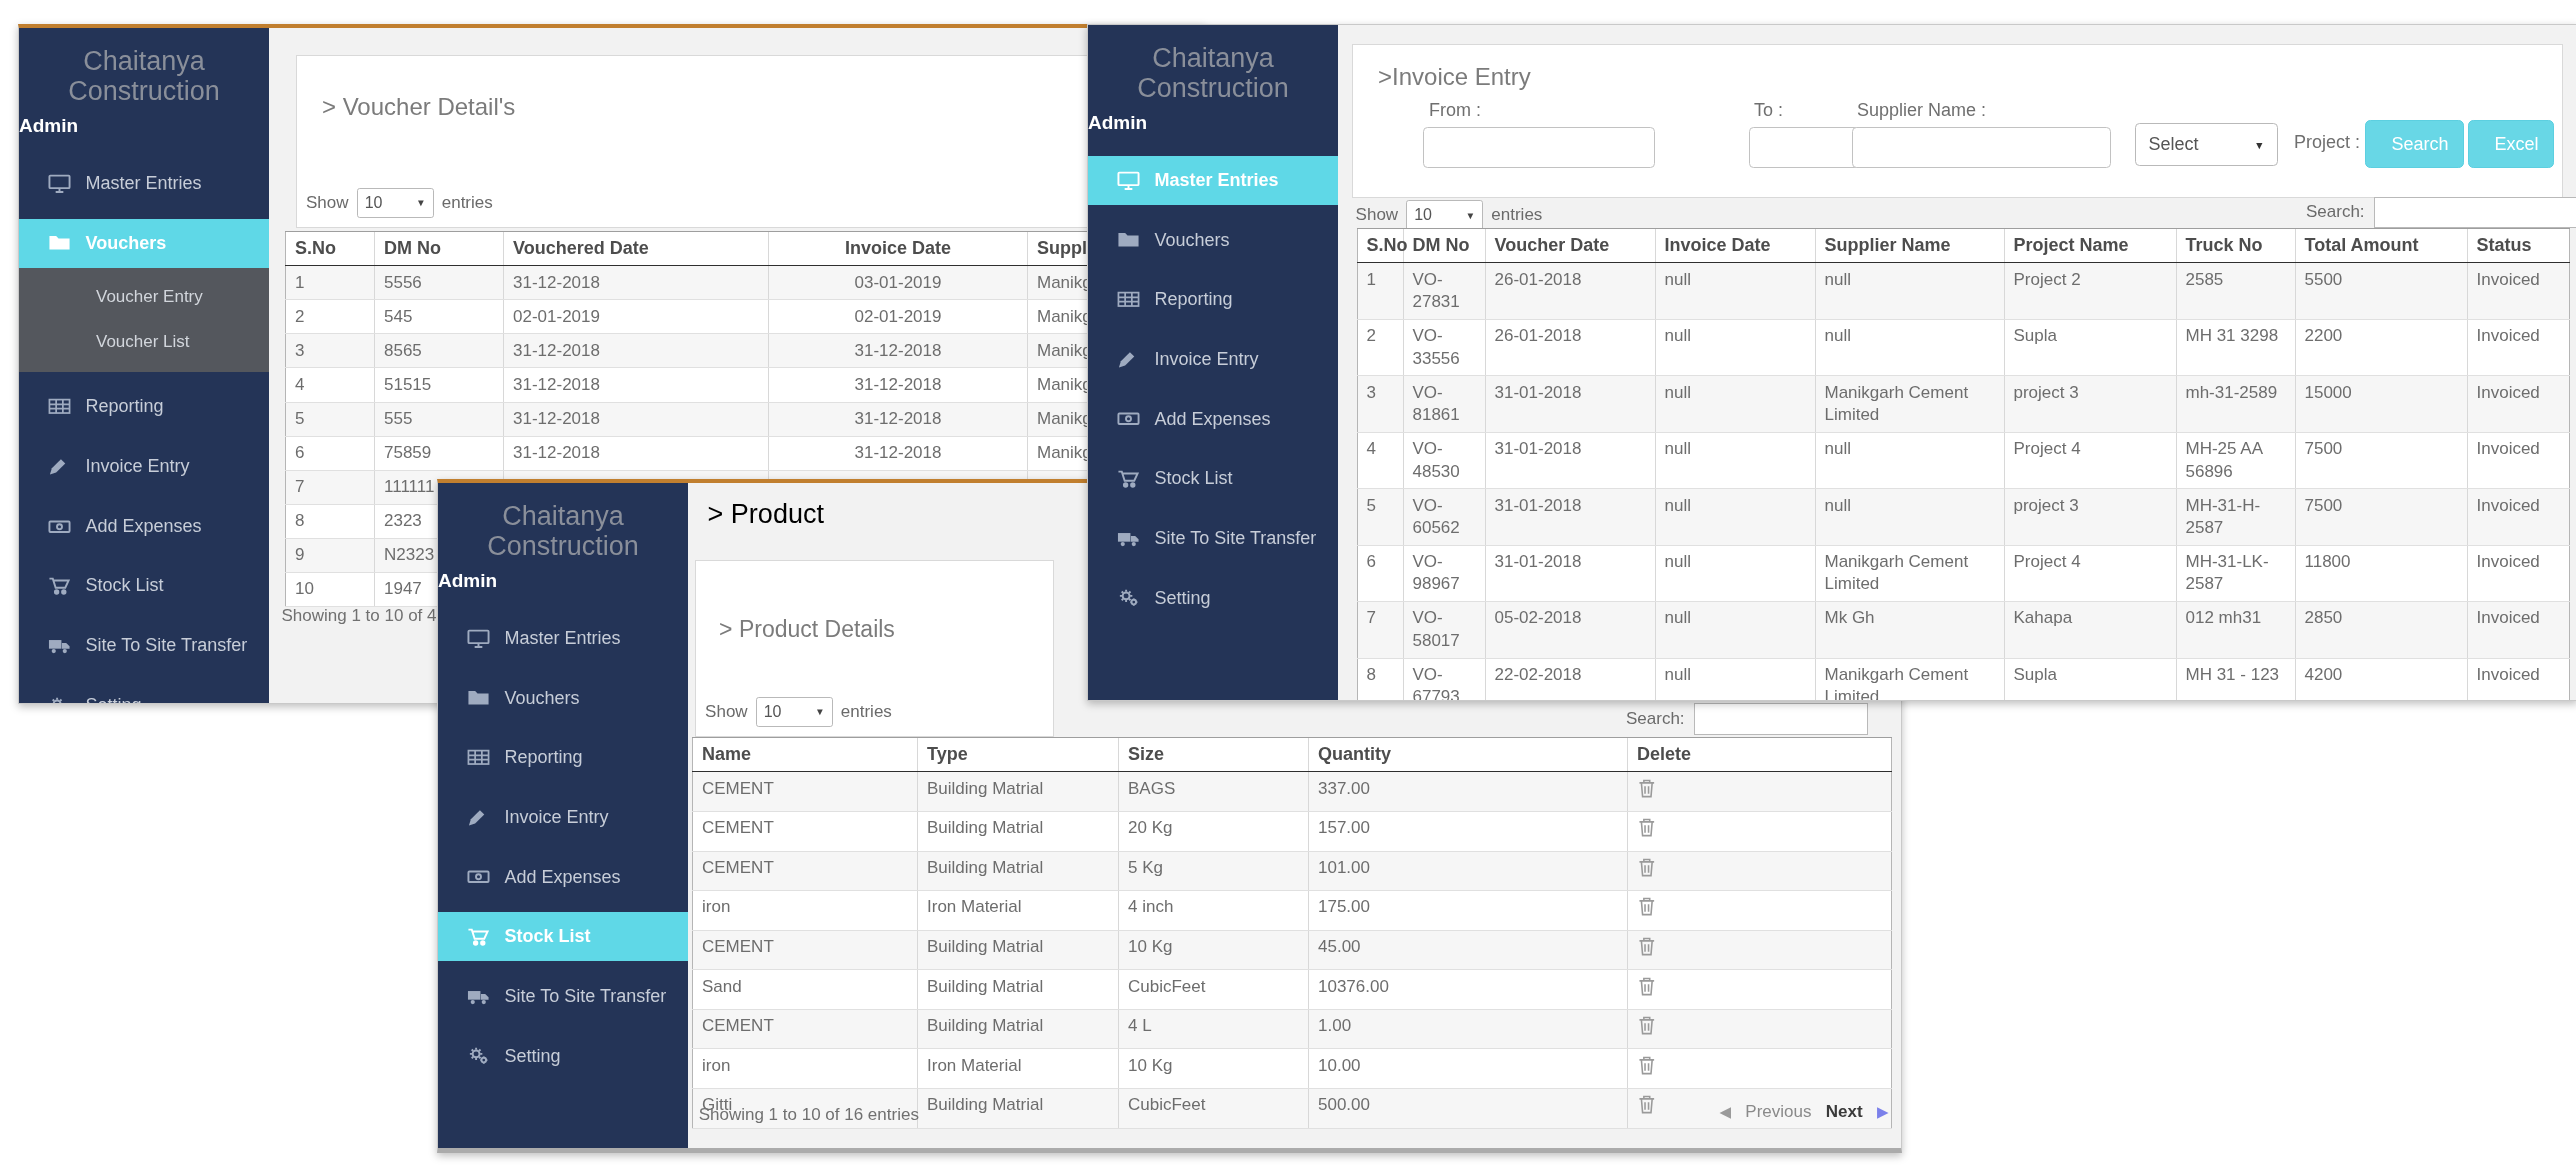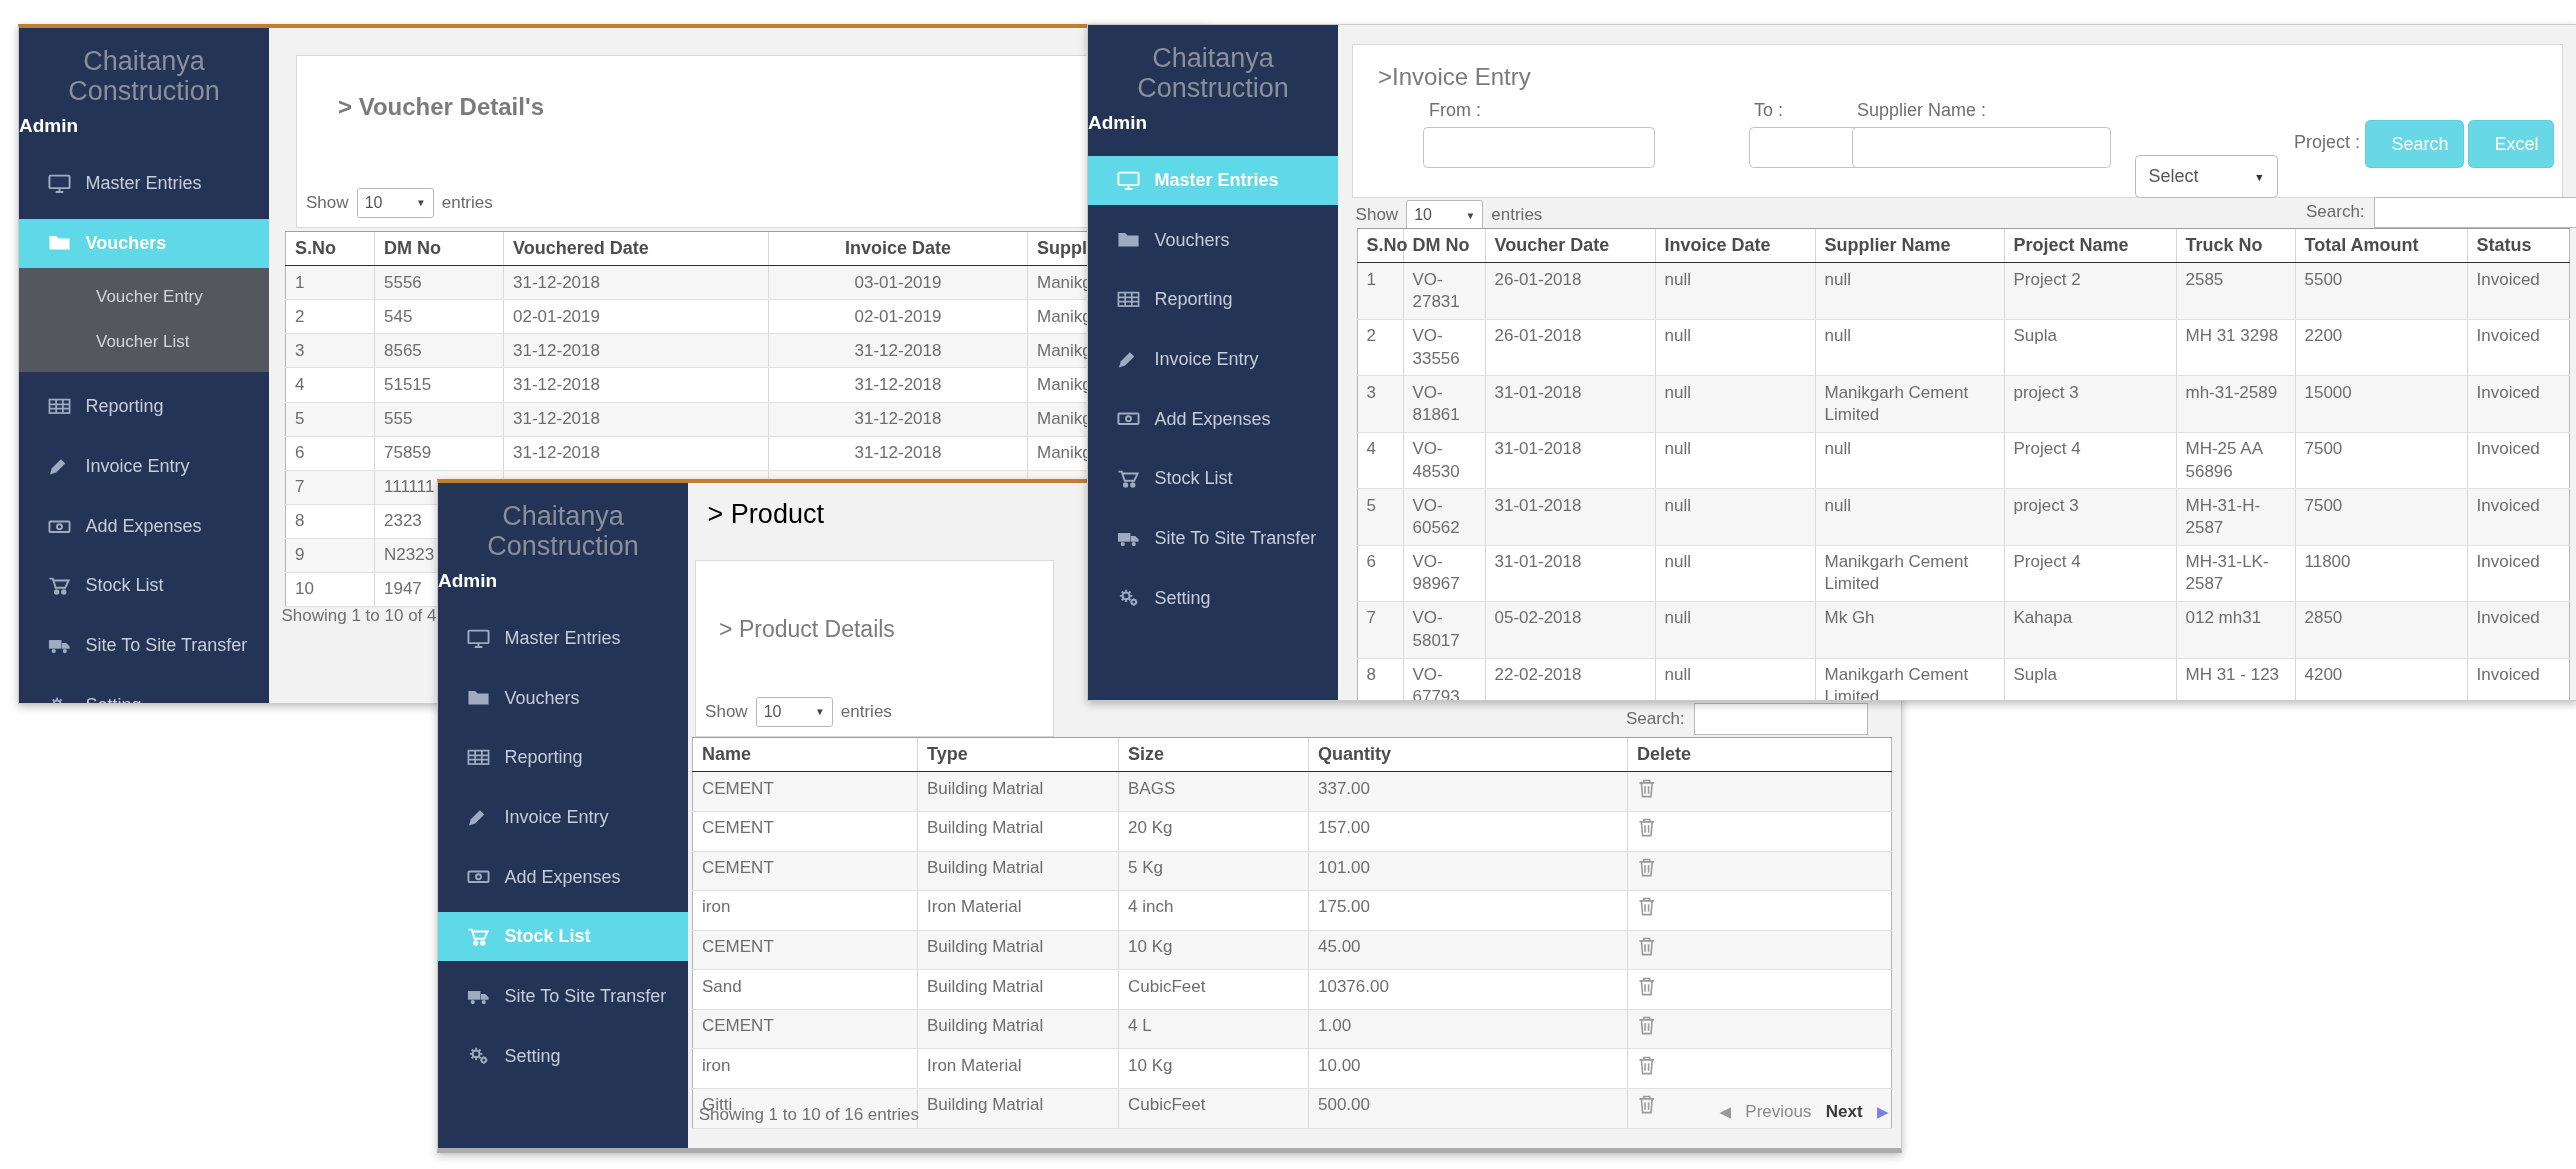--- a/index.html
+++ b/index.html
@@ -164,21 +164,21 @@
               <path d="M9.5 1.5v2.2M9.5 12.3v2.2M3 8h2.3M13.7 8H16M4.9 3.4l1.6 1.6M12.5 11l1.6 1.6M4.9 12.6l1.6-1.6M12.5 5l1.6-1.6"></path>
               <circle cx="17.5" cy="14.5" r="2.4"></circle>
               <path d="M17.5 10.8v1.3M17.5 17v1.3M14 14.5h1.3M20 14.5h1.3"></path>
             </svg>
           </span>
           <span class="lbl">Setting</span>
         </div>
       </aside>
     <div class="main">
       <div class="panel" style="left:27px;top:27px;width:901px;height:171px;">
-        <div class="ptitle" style="left:41px;top:37px;font-weight:bold;">&gt; Voucher Detail's</div>
+        <div class="ptitle" style="left:25px;top:37px;">&gt; Voucher Detail's</div>
         <div class="controls" style="left:9px;bottom:9px;">
           <span>Show</span>
           <span class="mini-select">
             <span>10</span>
             <span class="car">▼</span>
           </span>
           <span>entries</span>
         </div>
       </div>
       <table class="dtable t-voucher" style="left:16px;top:203px;width:902px;">
@@ -565,21 +565,21 @@
       </aside>
     <div class="main">
       <div class="panel" style="left:16px;top:19px;width:1209px;height:152px;">
         <div class="ptitle" style="left:25px;top:18px;">&gt;Invoice Entry</div>
         <span class="f-label" style="left:76px;top:55px;">From :</span>
         <input class="f-input" style="left: 70px; top: 82px;" type="text" value="">
         <span class="f-label" style="left:401px;top:55px;">To :</span>
         <input class="f-input" style="left: 396px; top: 82px;" type="text" value="">
         <span class="f-label" style="left:504px;top:55px;">Supplier Name :</span>
         <input class="f-input" style="left: 499px; top: 82px; width: 259px;" type="text" value="">
-        <span class="select-box" style="left:782px;top:78px;margin-top:32px;">
+        <span class="select-box" style="left:782px;top:78px;">
           <span>Select</span>
           <span class="car">▼</span>
         </span>
         <span class="f-label" style="left:941px;top:87px;">Project :</span>
         <span class="btn" style="left:1012px;top:75px;width:86px;height:46px;">Search</span>
         <span class="btn" style="left:1115px;top:75px;width:73px;height:46px;">Excel</span>
       </div>
       <div class="controls" style="left:19.6px;top:175px;">
         <span>Show</span>
         <span class="mini-select">

